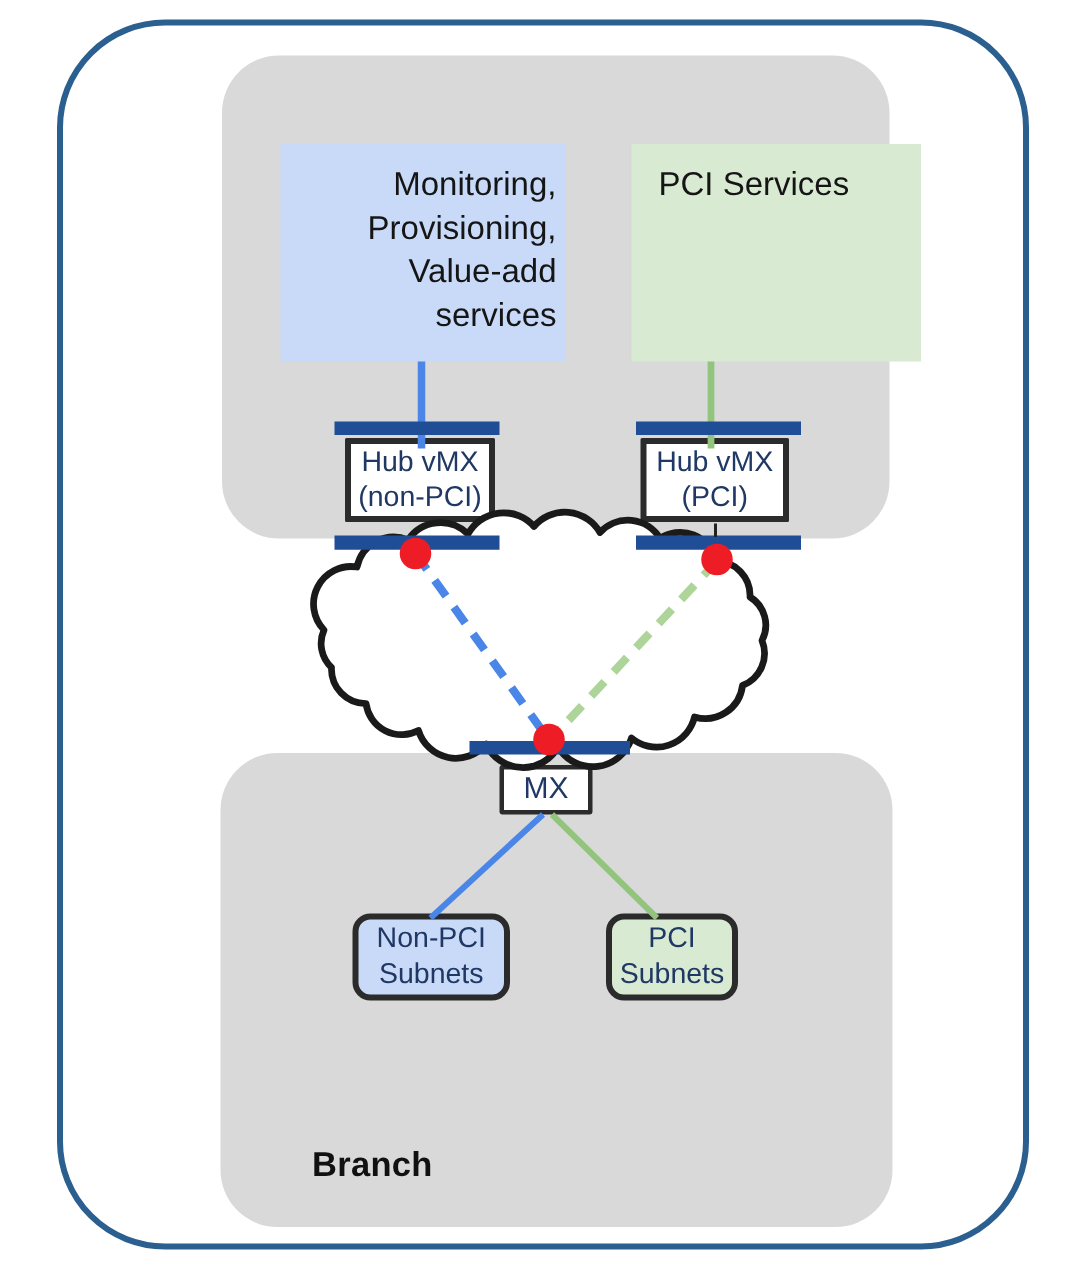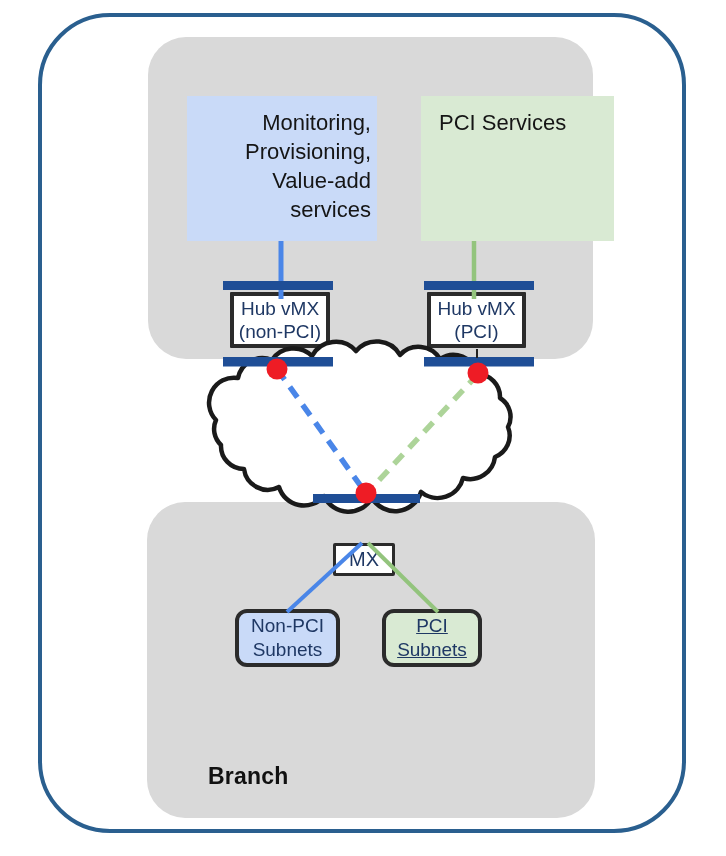--- a/index.html
+++ b/index.html
@@ -44,24 +44,24 @@
   .svc-box.pci{left:377px;width:193px;background:var(--light-green-fill);padding:12px 6px 0 18px;margin-left:44px;}
 
   .node{
     position:absolute;background:#FFFFFF;border:4px solid var(--box-border);
     box-sizing:border-box;color:var(--navy-text);text-align:center;
     display:flex;align-items:center;justify-content:center;white-space:pre-line;
   }
   .node.hub{top:292px;width:100px;height:56px;font-size:19px;line-height:23px;border-radius:1px;}
   .node.hub.nonpci{left:230px;}
   .node.hub.pci{left:427px;width:99px;}
-  .node.mx{left:333px;top:510px;width:62px;height:33px;font-size:20px;border-width:3.5px;border-radius:2px;margin-top:33px;}
+  .node.mx{left:333px;top:510px;width:62px;height:33px;font-size:20px;border-width:3.5px;border-radius:2px;}
   .node.subnet{top:609px;width:105px;height:58px;font-size:19px;line-height:24px;border-radius:12px;}
   .node.subnet.nonpci{left:235px;background:var(--light-blue-fill);}
-  .node.subnet.pci{left:382px;width:100px;background:var(--light-green-fill);text-decoration:underline;}
+  .node.subnet.pci{left:404px;width:88px;background:var(--light-green-fill);}
 
   svg.overlay{position:absolute;left:0;top:0;pointer-events:none;}
   .bar{fill:var(--navy-bar);}
   .cloud{fill:#FFFFFF;stroke:#1A1A1A;stroke-width:4.5;stroke-linejoin:round;}
   .line-blue{stroke:var(--accent-blue-line);}
   .line-green{stroke:var(--accent-green-line);}
   .tunnel-blue{stroke:var(--accent-blue-line);stroke-dasharray:13 9;}
   .tunnel-green{stroke:var(--dashed-green-line);stroke-dasharray:13 9;}
   .dot{fill:var(--red-dot);}
   .thin-connector{stroke:#222;}

